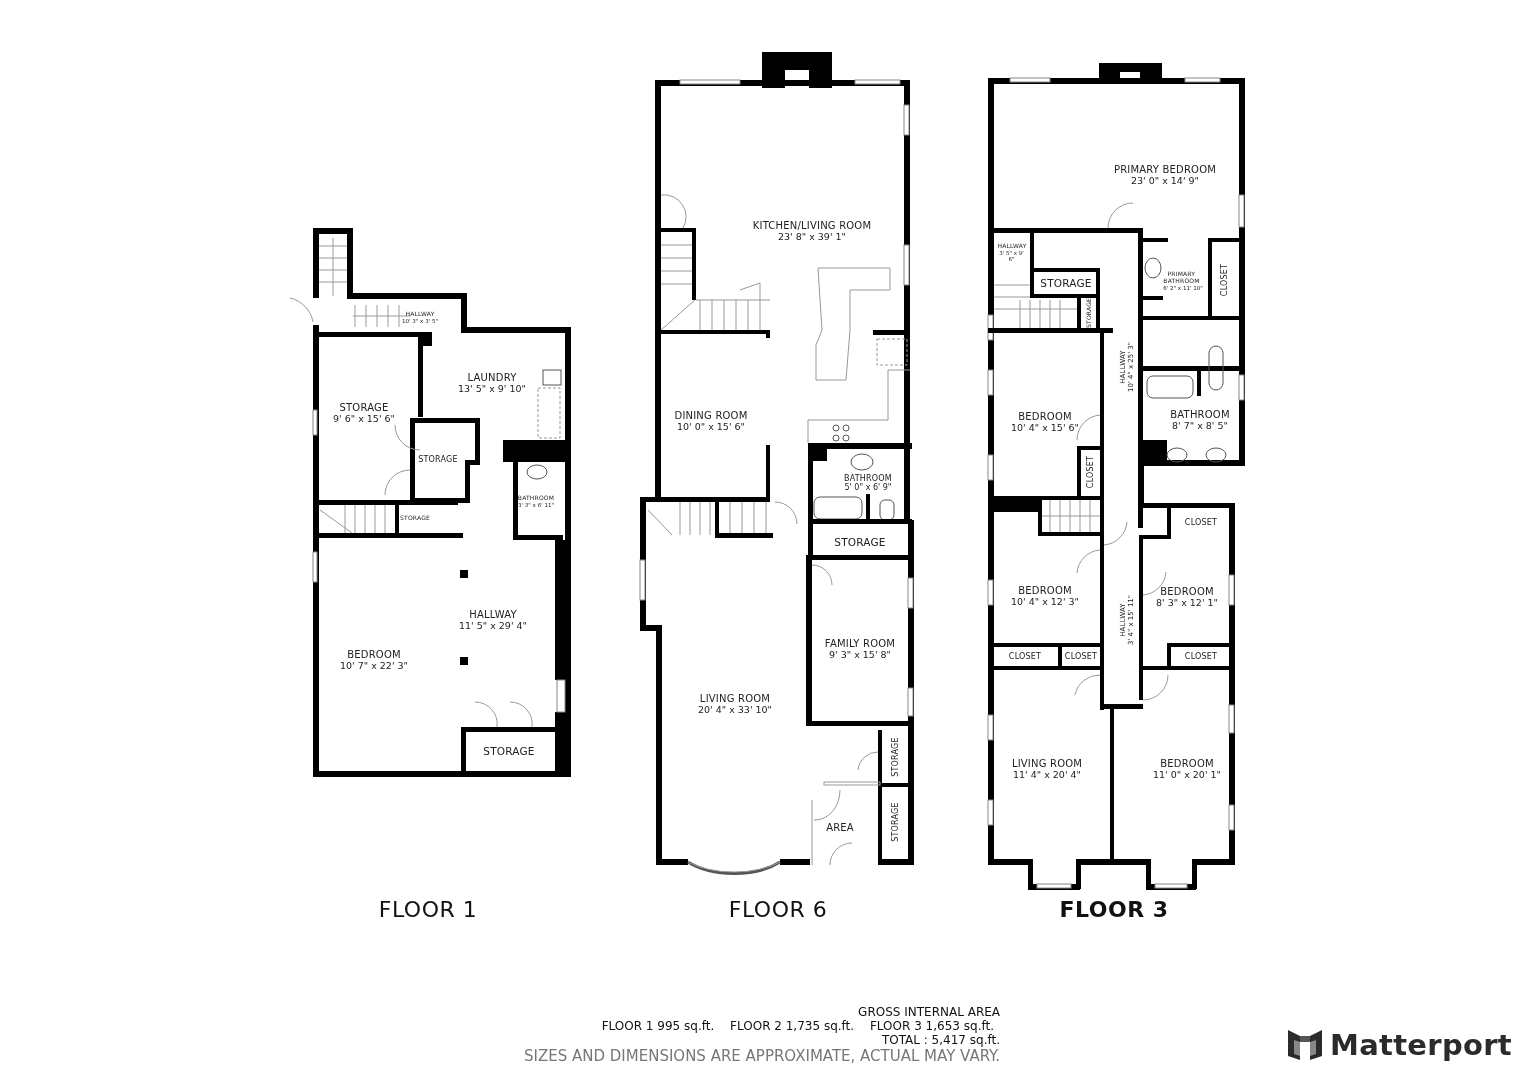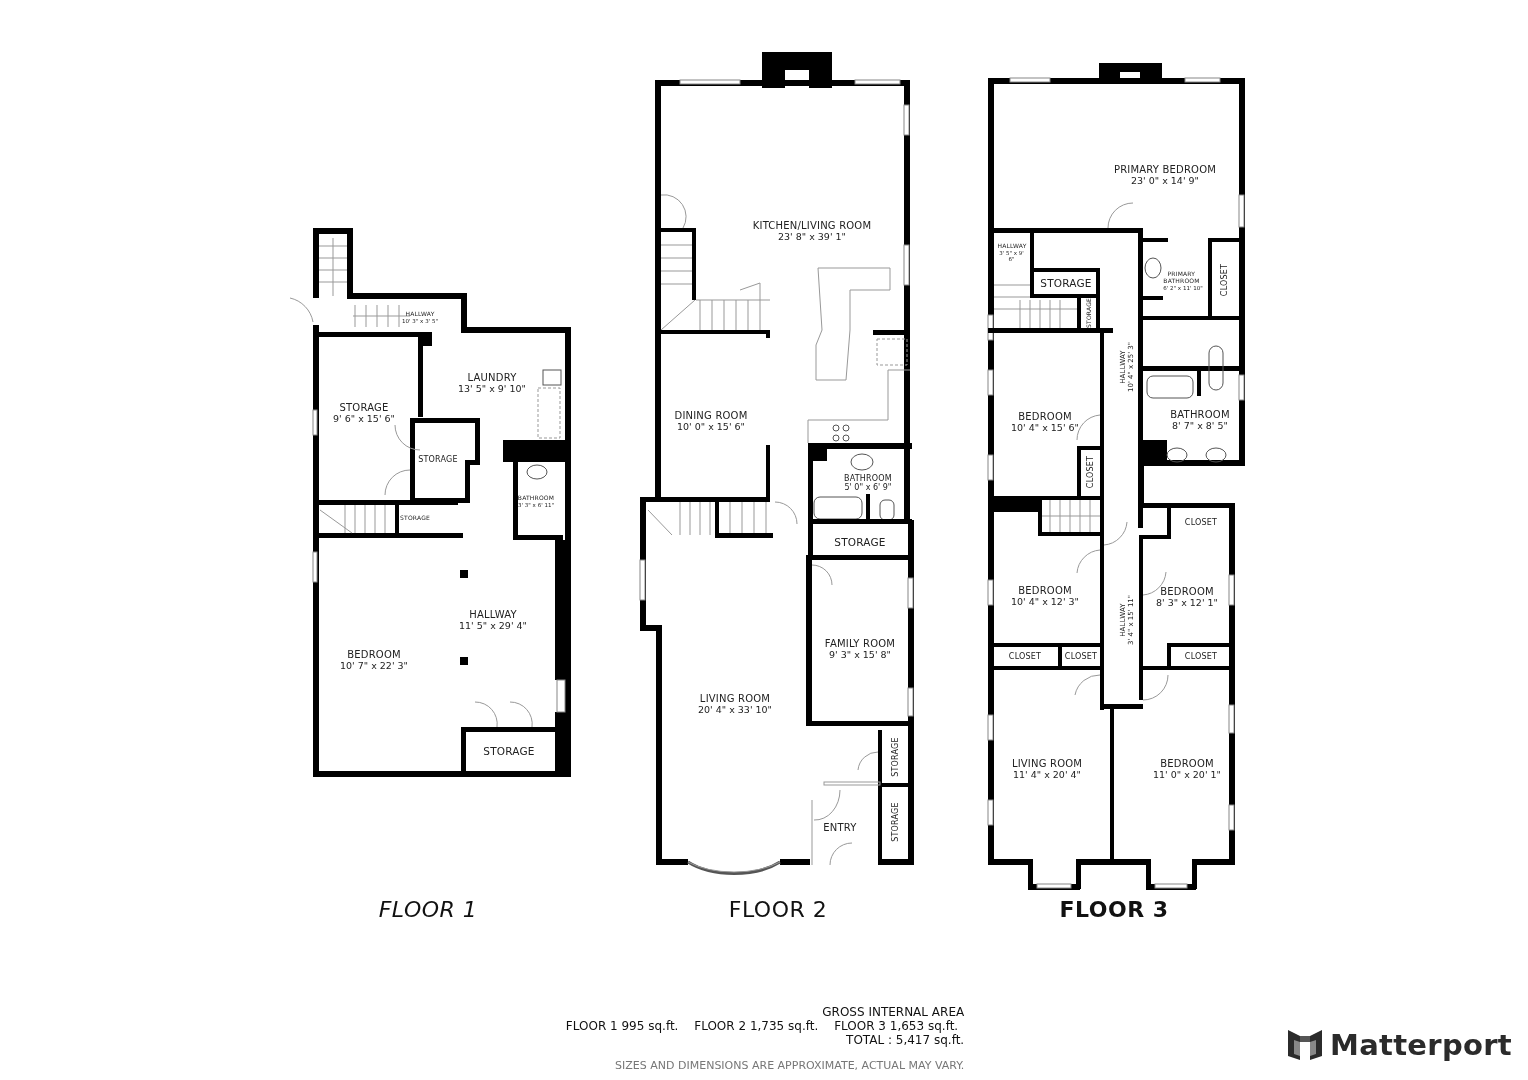--- a/index.html
+++ b/index.html
@@ -12,21 +12,21 @@
   .lbl { position: absolute; text-align: center; transform: translate(-50%, -50%); white-space: nowrap; line-height: 1.15; color: #222; }
   .lbl .n { display: block; font-size: 10px; letter-spacing: 0.2px; }
   .lbl .d { display: block; font-size: 9.5px; }
   .lbl.sm .n { font-size: 6px; }
   .lbl.sm .d { font-size: 5.5px; }
   .lbl.md .n { font-size: 8px; }
   .lbl.st .n { font-size: 10.5px; }
   .lbl.v { transform: translate(-50%, -50%) rotate(-90deg); }
   .floor-title { position: absolute; font-size: 22px; letter-spacing: 0.5px; transform: translateX(-50%); color: #111; font-family: "DejaVu Sans", sans-serif; }
   .gia { position: absolute; left: 762px; top: 1005px; transform: translateX(-50%); text-align: right; font-size: 12px; line-height: 14px; color: #111; white-space: nowrap; }
-  .gia .disc { color: #777; font-size: 11px; margin-top: 12px; }
+  .gia .disc { color: #777; font-size: 15px; margin-top: 2px; }
   .gia .row span { margin: 6px 6px; }
   .brand { position: absolute; left: 1286px; top: 1026px; display: flex; align-items: center; }
   .brand .txt { font-size: 29px; font-weight: bold; color: #2b2b2b; margin-left: 6px; letter-spacing: 0.3px; font-family: "DejaVu Sans", sans-serif; }
 </style>
 </head>
 <body>
 
 <svg class="plan" width="1528" height="1080">
 
   <g>
@@ -384,21 +384,21 @@
   <span class="d">9' 3" x 15' 8"</span>
 </div>
 <div class="lbl" style="left:735px;top:704px;">
   <span class="n">LIVING ROOM</span>
   <span class="d">20' 4" x 33' 10"</span>
 </div>
 <div class="lbl v md" style="left:896px;top:757px;">
   <span class="n">STORAGE</span>
 </div>
 <div class="lbl" style="left:840px;top:828px;">
-  <span class="n">ENTRY</span>
+  <span class="n">AREA</span>
 </div>
 <div class="lbl v md" style="left:896px;top:822px;">
   <span class="n">STORAGE</span>
 </div>
 
 <div class="lbl" style="left:1165px;top:154px;margin-top:21px;">
   <span class="n">PRIMARY BEDROOM</span>
   <span class="d">23' 0" x 14' 9"</span>
 </div>
 <div class="lbl sm" style="left:1012px;top:253px;">
@@ -459,22 +459,22 @@
 </div>
 <div class="lbl" style="left:1047px;top:769px;">
   <span class="n">LIVING ROOM</span>
   <span class="d">11' 4" x 20' 4"</span>
 </div>
 <div class="lbl" style="left:1187px;top:769px;">
   <span class="n">BEDROOM</span>
   <span class="d">11' 0" x 20' 1"</span>
 </div>
 
-<div class="floor-title" style="left:428px;top:897px;font-style:italic;">FLOOR 1</div>
-<div class="floor-title" style="left:778px;top:897px;">FLOOR 2</div>
+<div class="floor-title" style="left:428px;top:897px;">FLOOR 1</div>
+<div class="floor-title" style="left:778px;top:897px;">FLOOR 6</div>
 <div class="floor-title" style="left:1114px;top:897px;font-weight:bold;">FLOOR 3</div>
 
 <div class="gia">
   <div>GROSS INTERNAL AREA</div>
   <div class="row">
     <span>FLOOR 1 995 sq.ft.</span>
     <span>FLOOR 2 1,735 sq.ft.</span>
     <span>FLOOR 3 1,653 sq.ft.</span>
   </div>
   <div>TOTAL :  5,417 sq.ft.</div>

